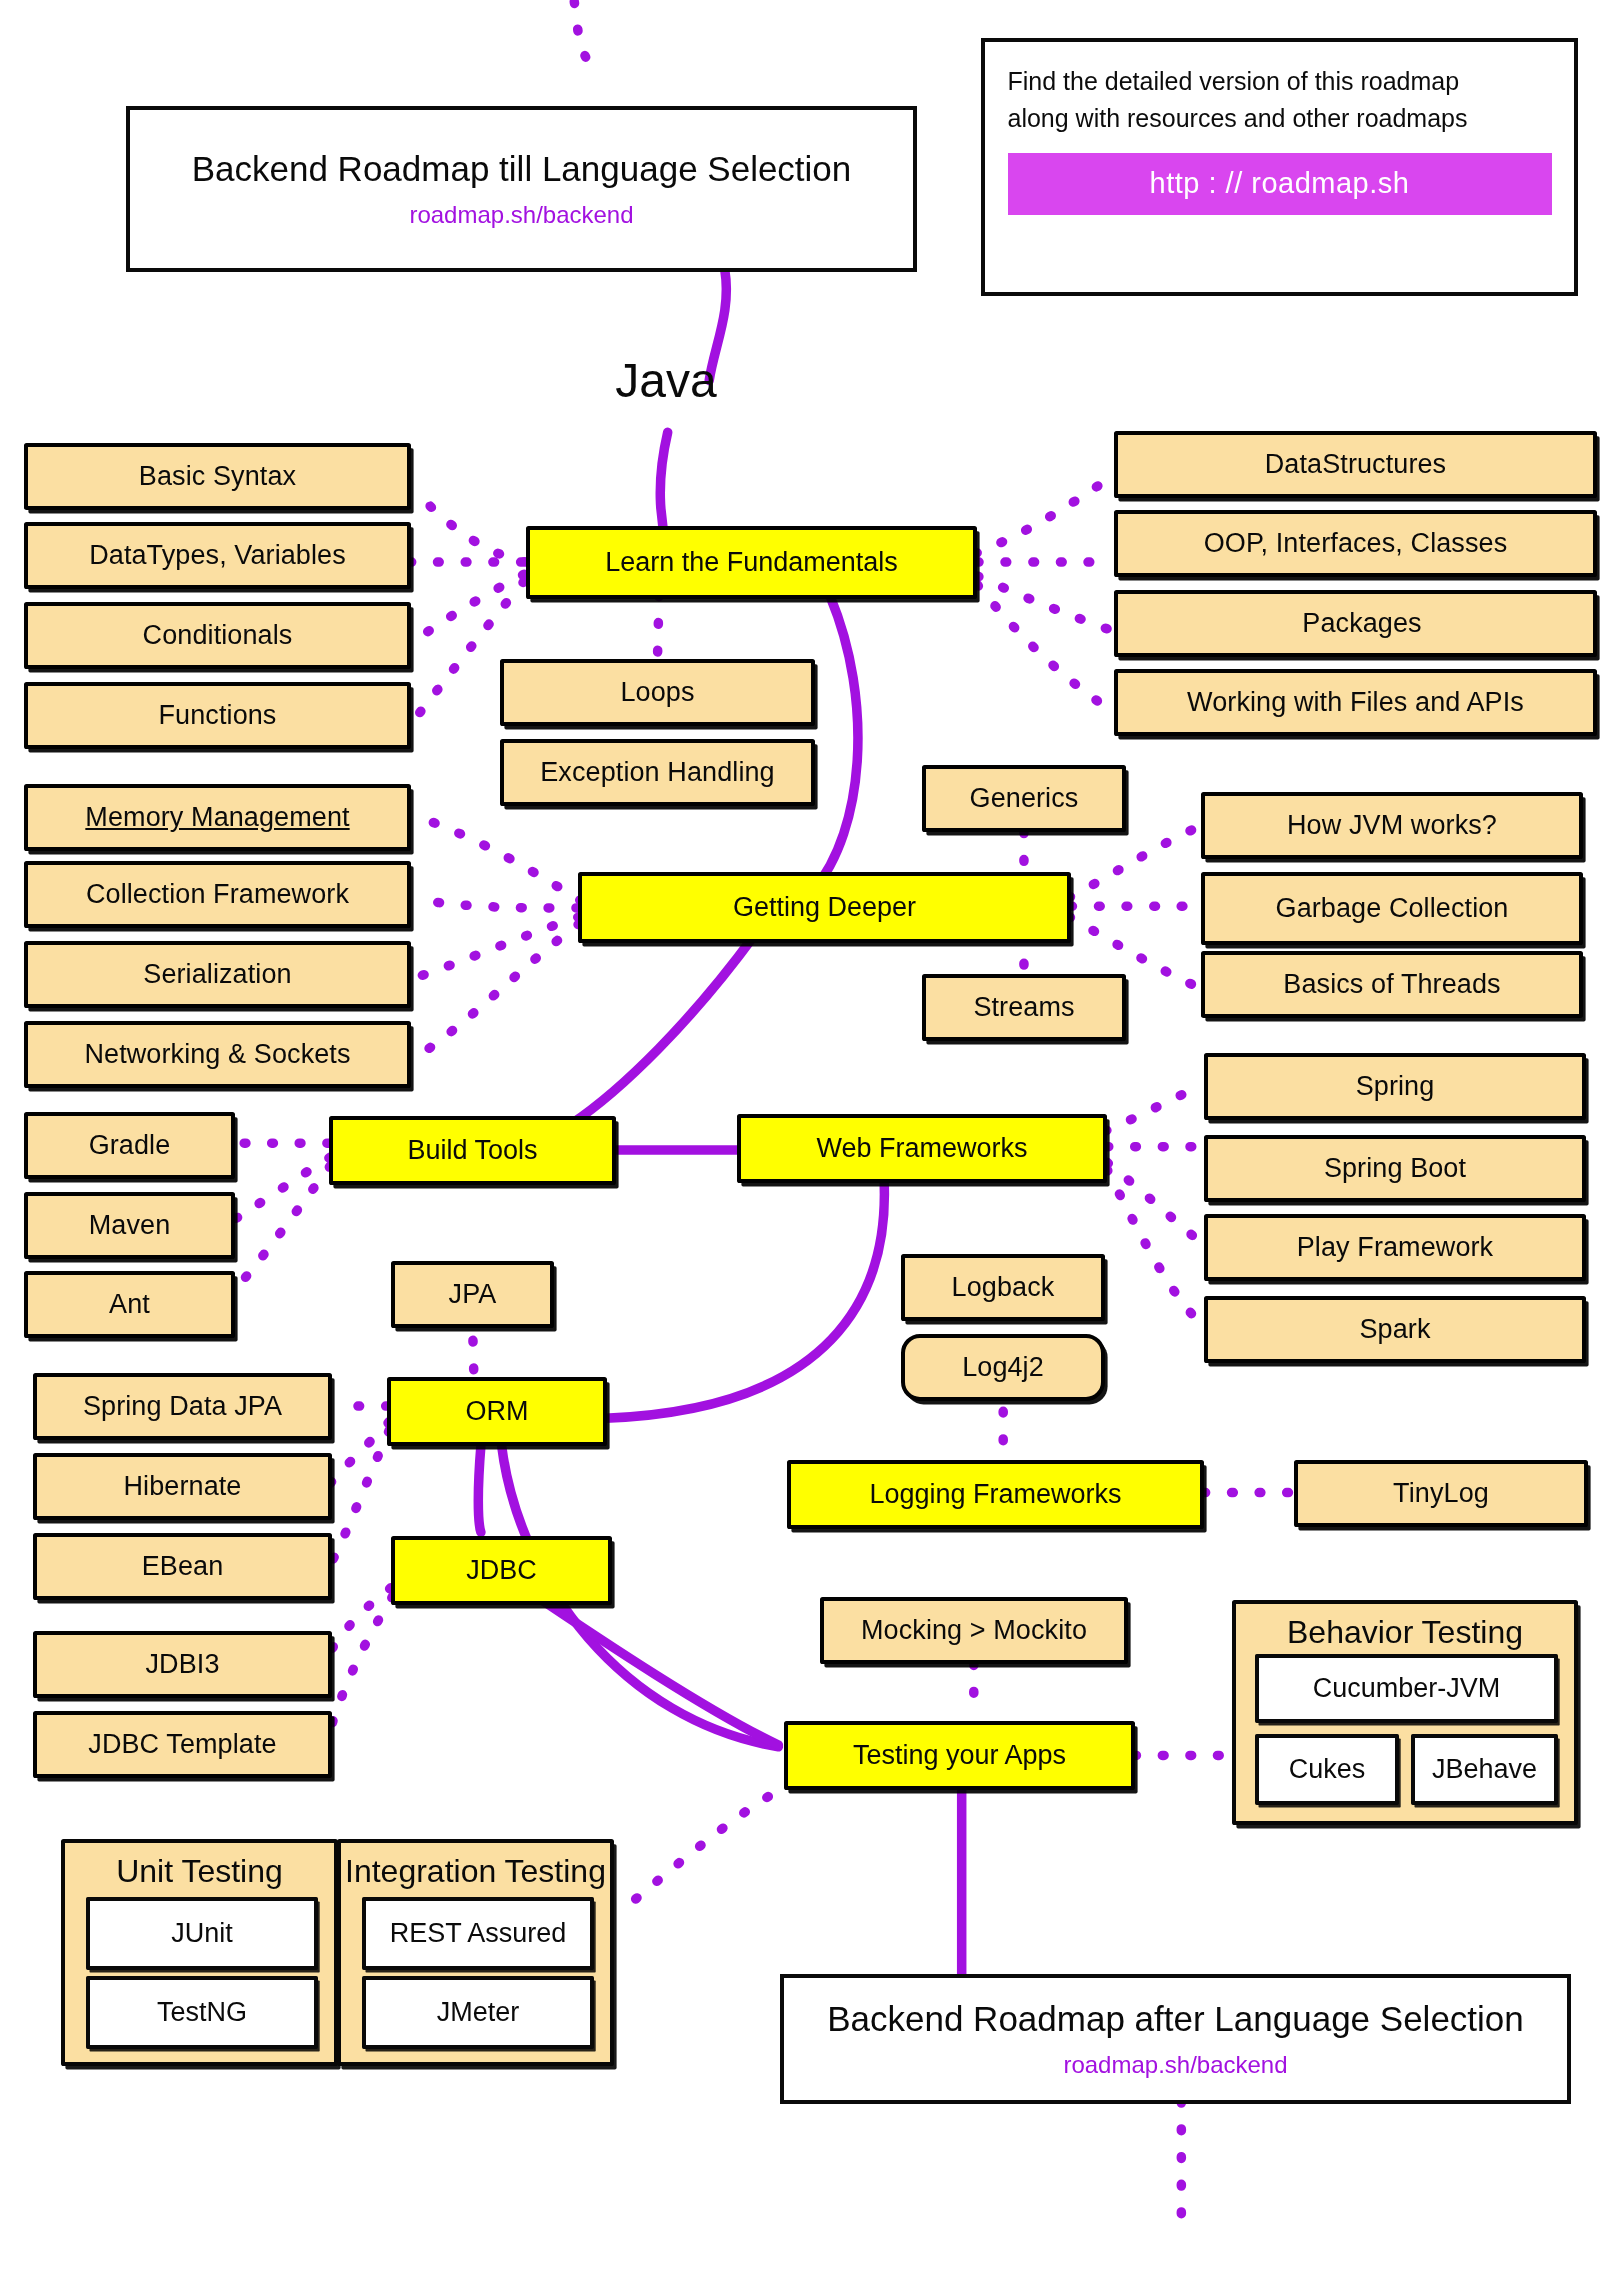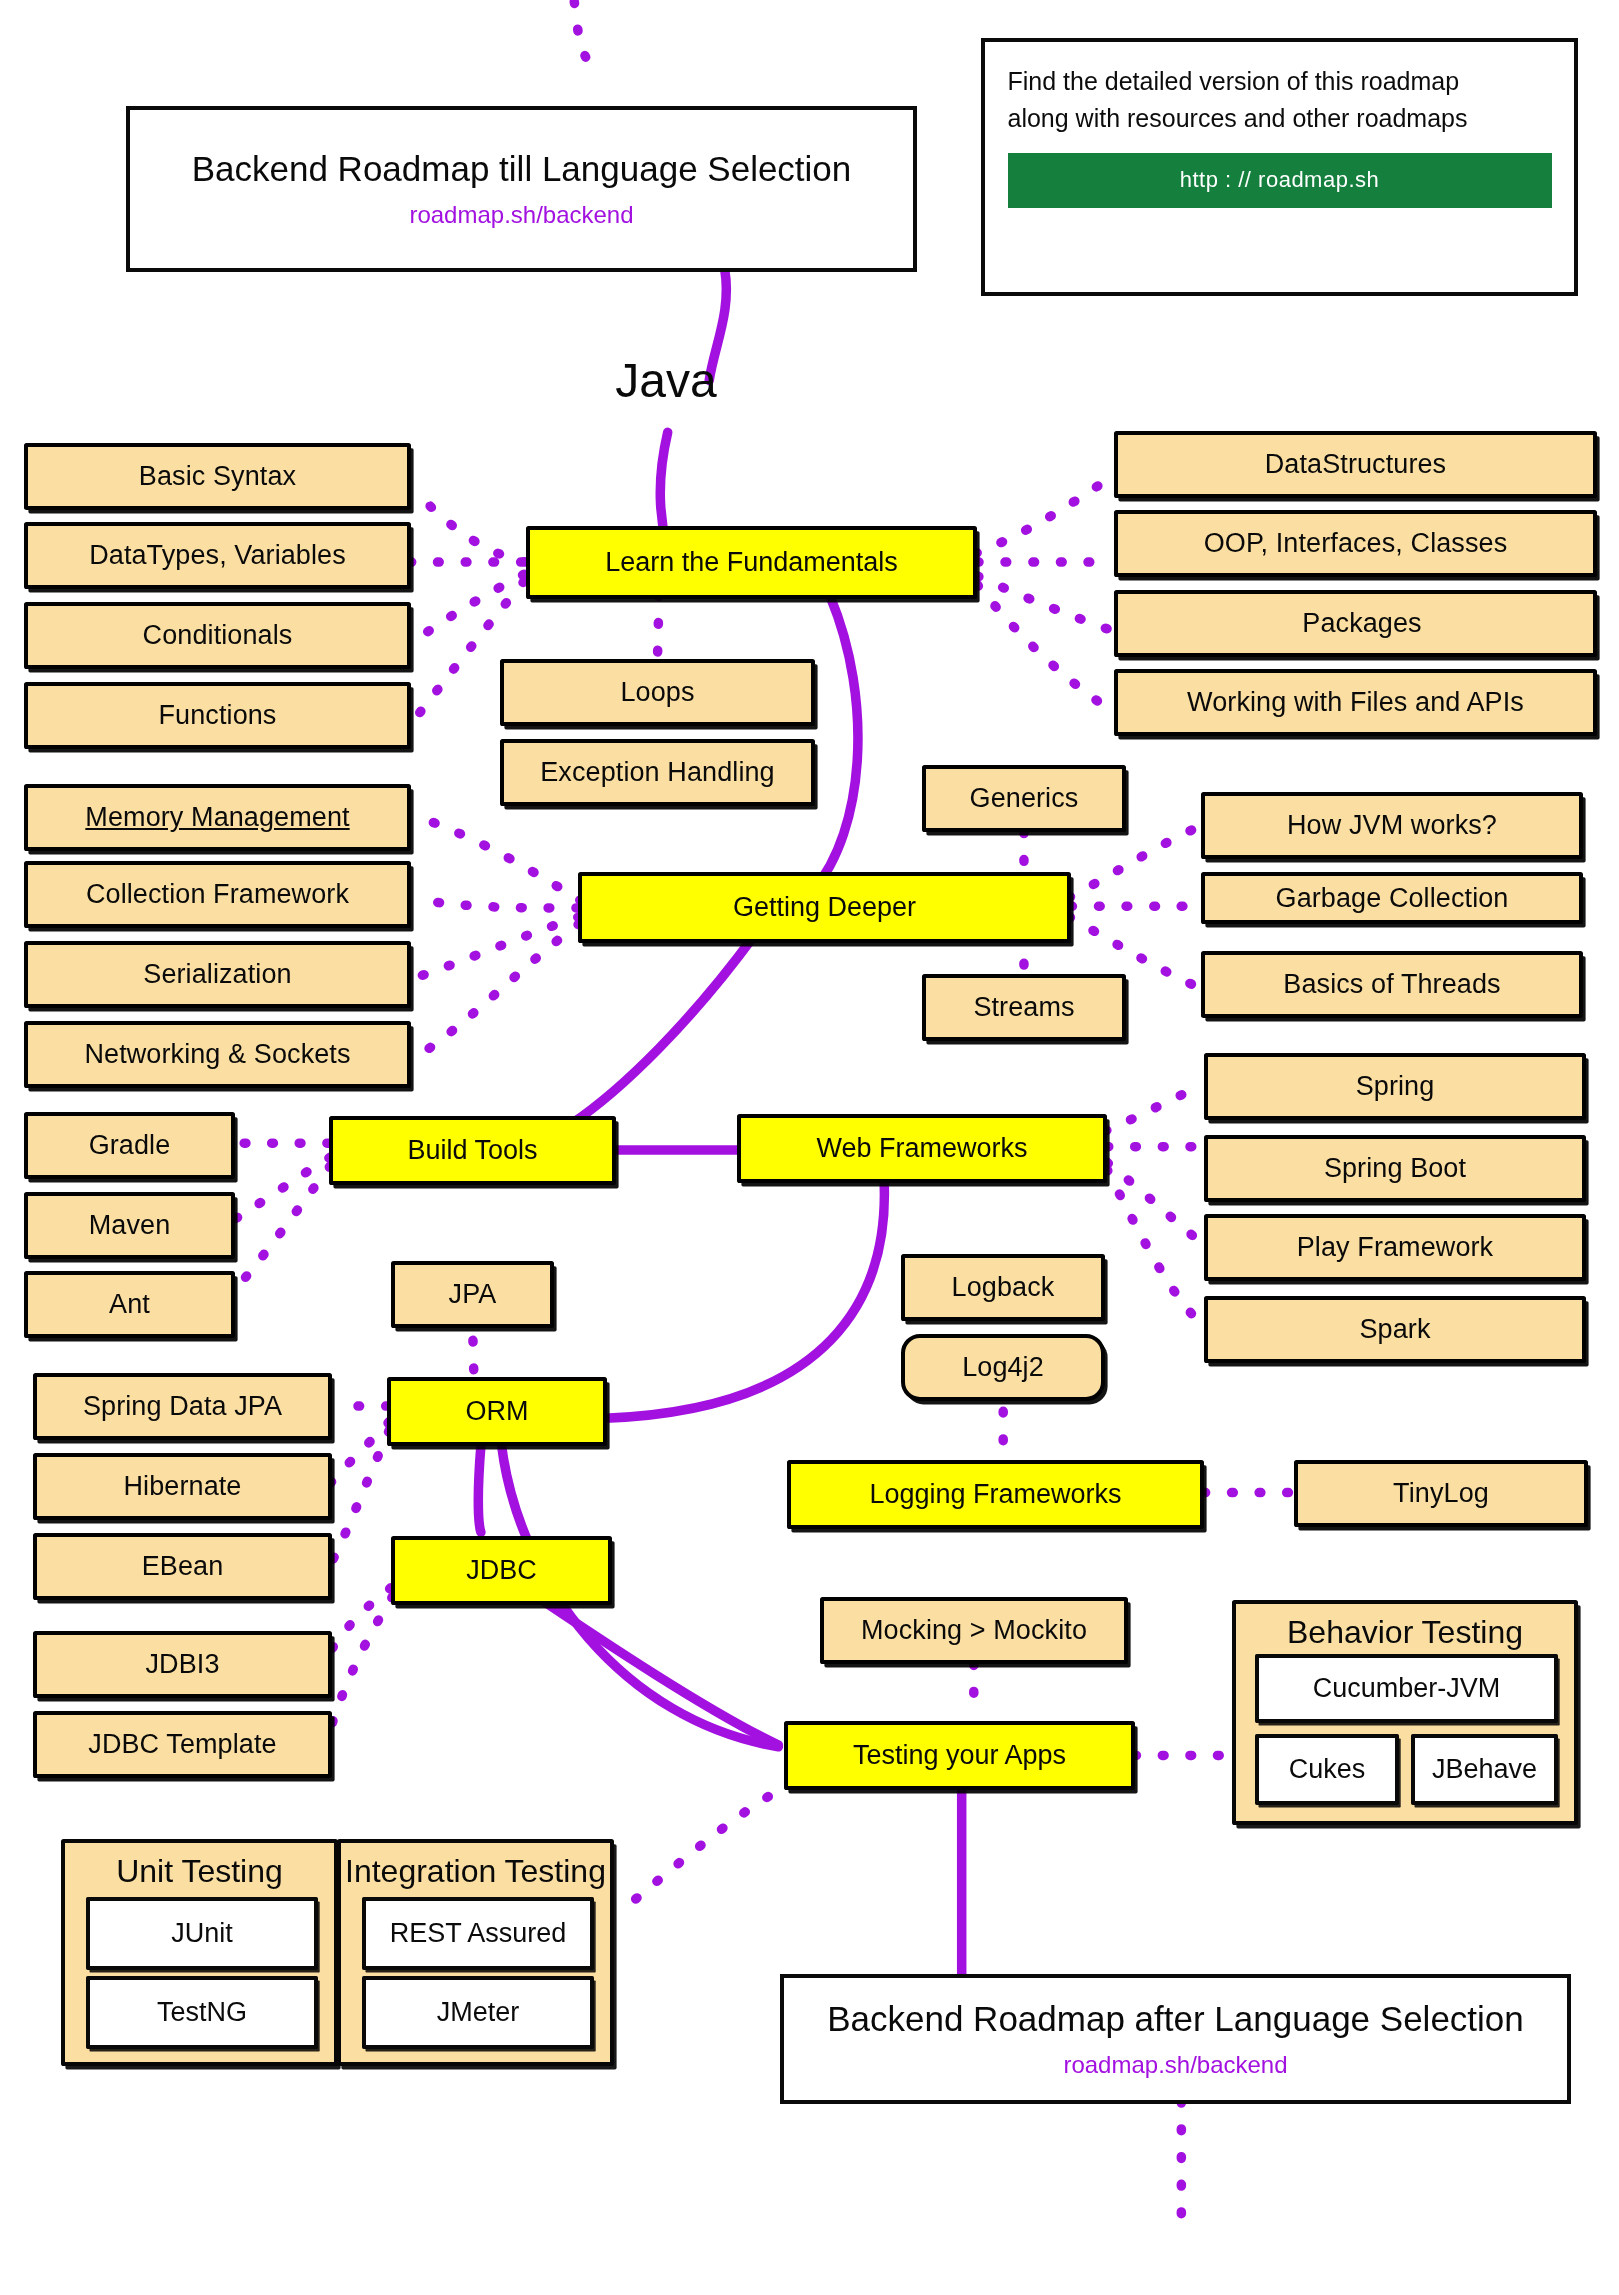--- a/index.html
+++ b/index.html
@@ -113,23 +113,23 @@
     display: flex;
     flex-direction: column;
   }
   .infocard .line {
     font-size: 25px;
     color: #0c0c0c;
     line-height: 1.48;
   }
   .urlbtn {
     margin-top: 15.6px;
-    background: #15803d;
+    background: #d946ef;
     color: #ffffff;
-    font-size: 22px;
+    font-size: 29px;
     text-align: center;
     padding: 14px 0 15.6px 0;
     letter-spacing: 0.5px;
   }
   .lang {
     position: absolute;
     z-index: 3;
     font-size: 48px;
     color: #0a0a0a;
     text-align: center;
@@ -291,21 +291,21 @@
   <div class="node topic" style="left:922px; top:765px; width:204px; height:67px;">
     <span>Generics</span>
   </div>
   <div class="node topic" style="left:922px; top:974px; width:204px; height:67px;">
     <span>Streams</span>
   </div>
 
   <div class="node topic" style="left:1201px; top:792px; width:382px; height:67px;">
     <span>How JVM works?</span>
   </div>
-  <div class="node topic" style="left:1201px; top:872px; width:382px; height:52px;">
+  <div class="node topic" style="left:1201px; top:872px; width:382px; height:73px;">
     <span>Garbage Collection</span>
   </div>
   <div class="node topic" style="left:1201px; top:951px; width:382px; height:67px;">
     <span>Basics of Threads</span>
   </div>
 
   <div class="node primary" style="left:329px; top:1116px; width:287px; height:69px;">
     <span>Build Tools</span>
   </div>
   <div class="node topic" style="left:24px; top:1112px; width:211px; height:67px;">

